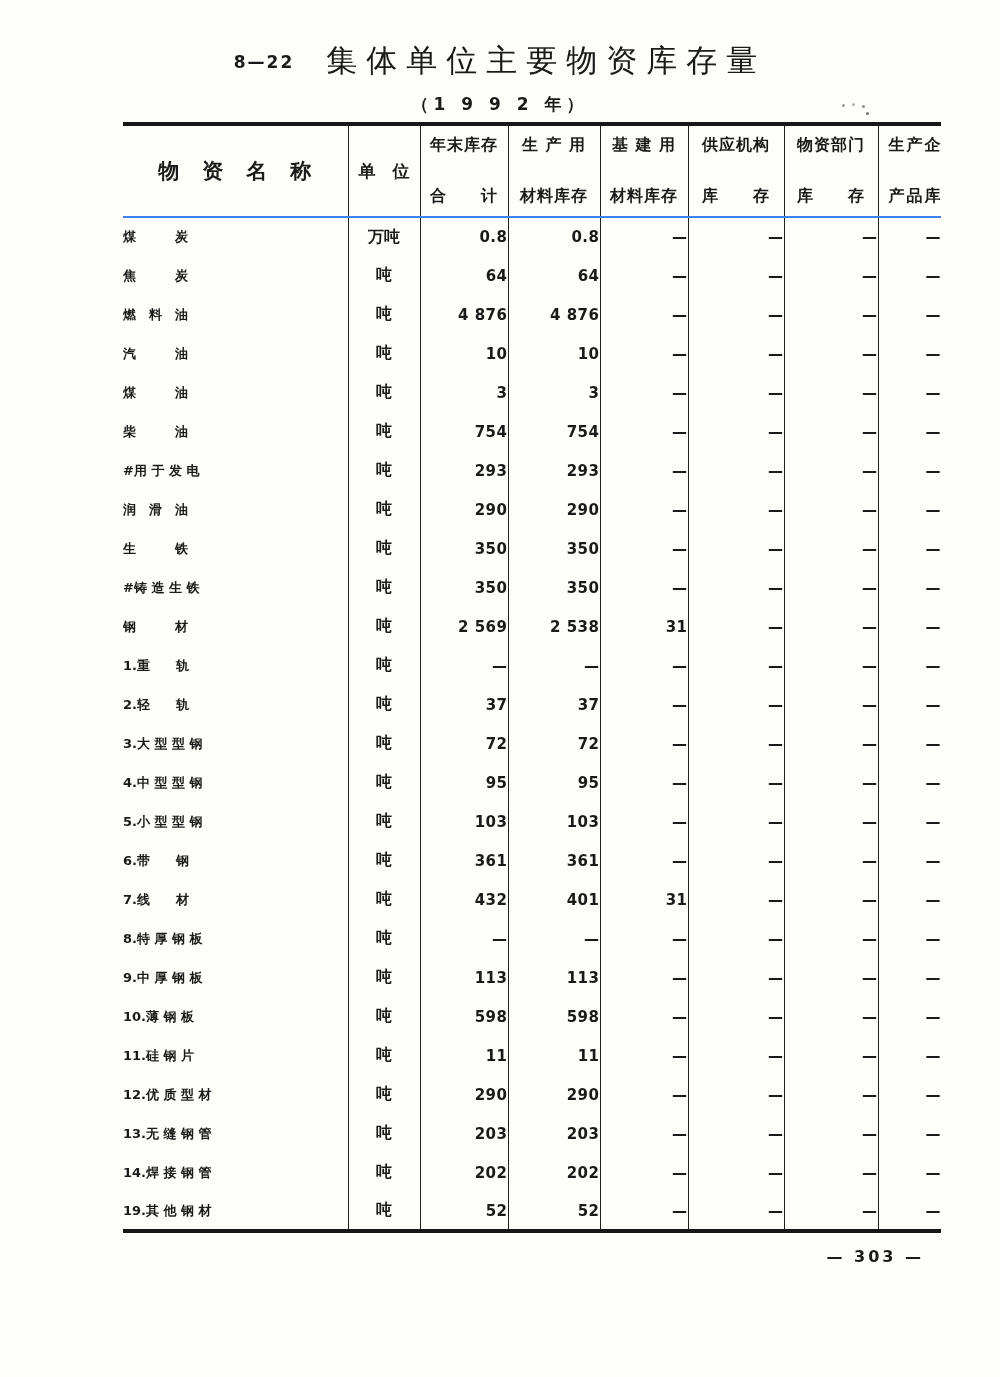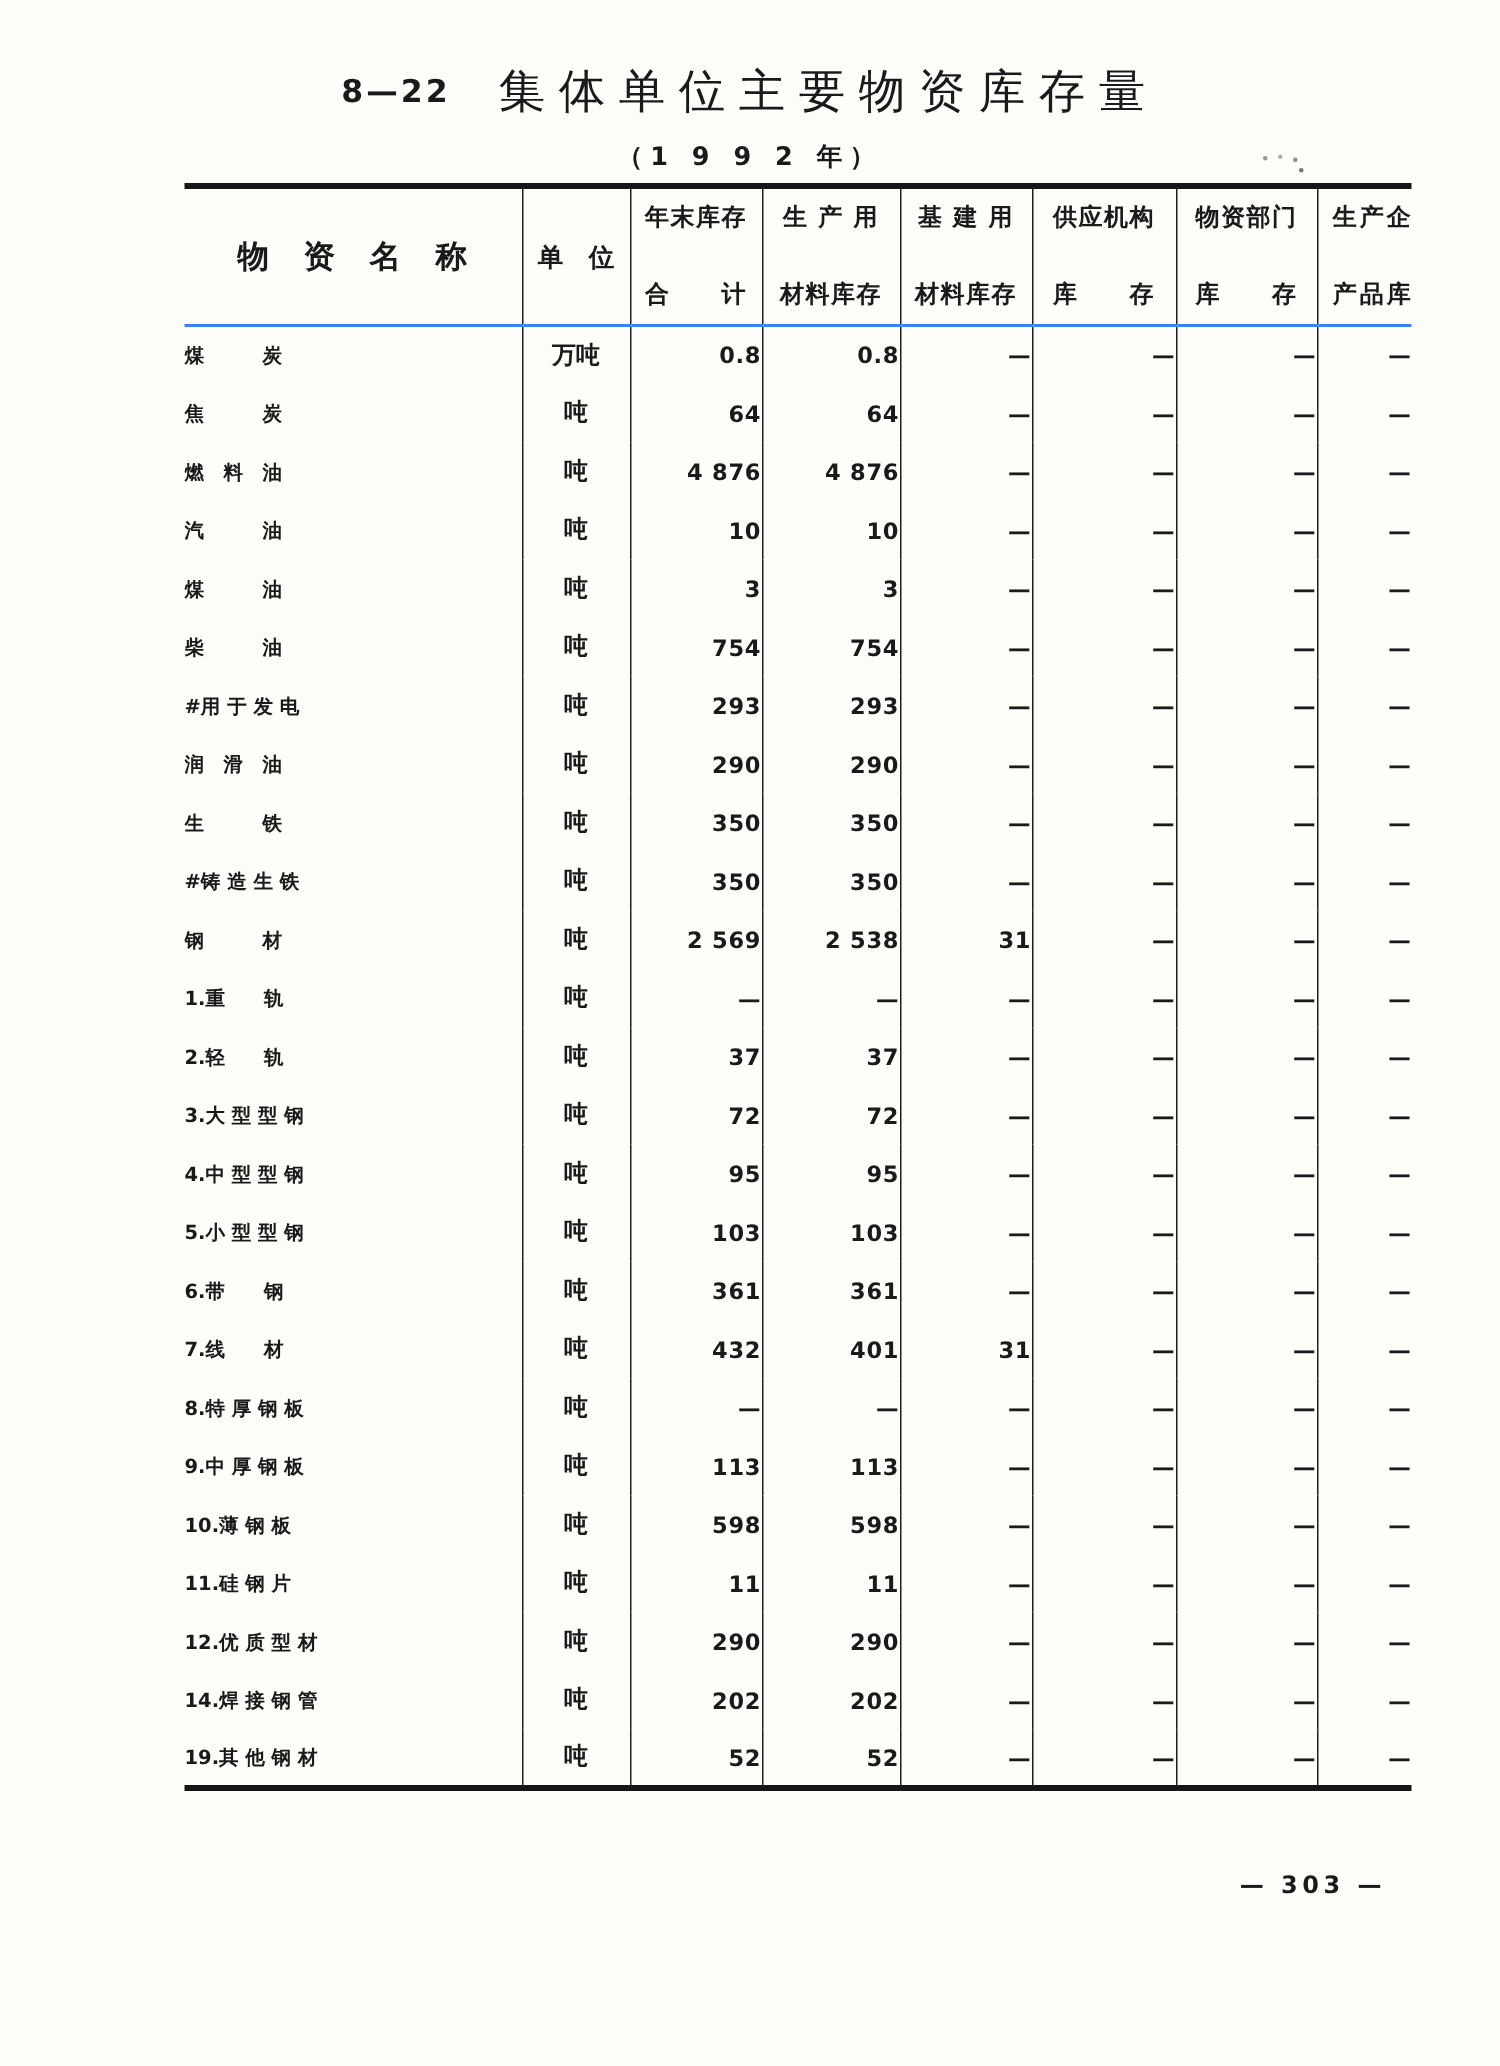--- a/index.html
+++ b/index.html
@@ -4,21 +4,21 @@
 <style>
   html,body { margin:0; padding:0; background:#e8e8e4; }
   .page {
     position:relative; width:1000px; height:1377px; margin:0 auto;
     background:#fdfdfa; color:#1a1a1a;
     font-family:"DejaVu Sans", sans-serif;
     overflow:hidden;
   }
   
   .title-row { position:absolute; top:40px; left:0; width:100%; text-align:center; white-space:nowrap; }
-  .title-number { font-size:21px; font-weight:700; letter-spacing:2px; margin-right:32px; vertical-align:3px; }
+  .title-number { font-size:17px; font-weight:700; letter-spacing:2px; margin-right:32px; vertical-align:3px; }
   .title-main { font-size:31px; font-weight:400; letter-spacing:9px; }
   .subtitle { position:absolute; top:93px; left:0; width:100%; text-align:center;
               font-size:17px; font-weight:700; letter-spacing:5px; }
   .noise { position:absolute; top:104px; left:842px; width:3px; height:3px; background:#9a9a94;
            box-shadow:10px -1px 0 #b0b0a8, 20px 1px 0 #8f8f88, 24px 8px 0 #777770; border-radius:50%; }
   
   table.main {
     position:absolute; left:123px; top:122px; width:818px;
     border-collapse:collapse; table-layout:fixed;
     border-top:4px solid #161616; border-bottom:4px solid #161616;
@@ -342,20 +342,30 @@
           <td class="c-name ind3">12.优 质 型 材</td>
           <td class="c-unit bl">吨</td>
           <td class="c-val bl v0">290</td>
           <td class="c-val bl v1">290</td>
           <td class="c-val bl v2">—</td>
           <td class="c-val bl v3">—</td>
           <td class="c-val bl v4">—</td>
           <td class="c-val bl v5">—</td>
         </tr>
         <tr>
+          <td class="c-name ind3">13.无 缝 钢 管</td>
+          <td class="c-unit bl">吨</td>
+          <td class="c-val bl v0">203</td>
+          <td class="c-val bl v1">203</td>
+          <td class="c-val bl v2">—</td>
+          <td class="c-val bl v3">—</td>
+          <td class="c-val bl v4">—</td>
+          <td class="c-val bl v5">—</td>
+        </tr>
+        <tr>
           <td class="c-name ind3">14.焊 接 钢 管</td>
           <td class="c-unit bl">吨</td>
           <td class="c-val bl v0">202</td>
           <td class="c-val bl v1">202</td>
           <td class="c-val bl v2">—</td>
           <td class="c-val bl v3">—</td>
           <td class="c-val bl v4">—</td>
           <td class="c-val bl v5">—</td>
         </tr>
         <tr>

